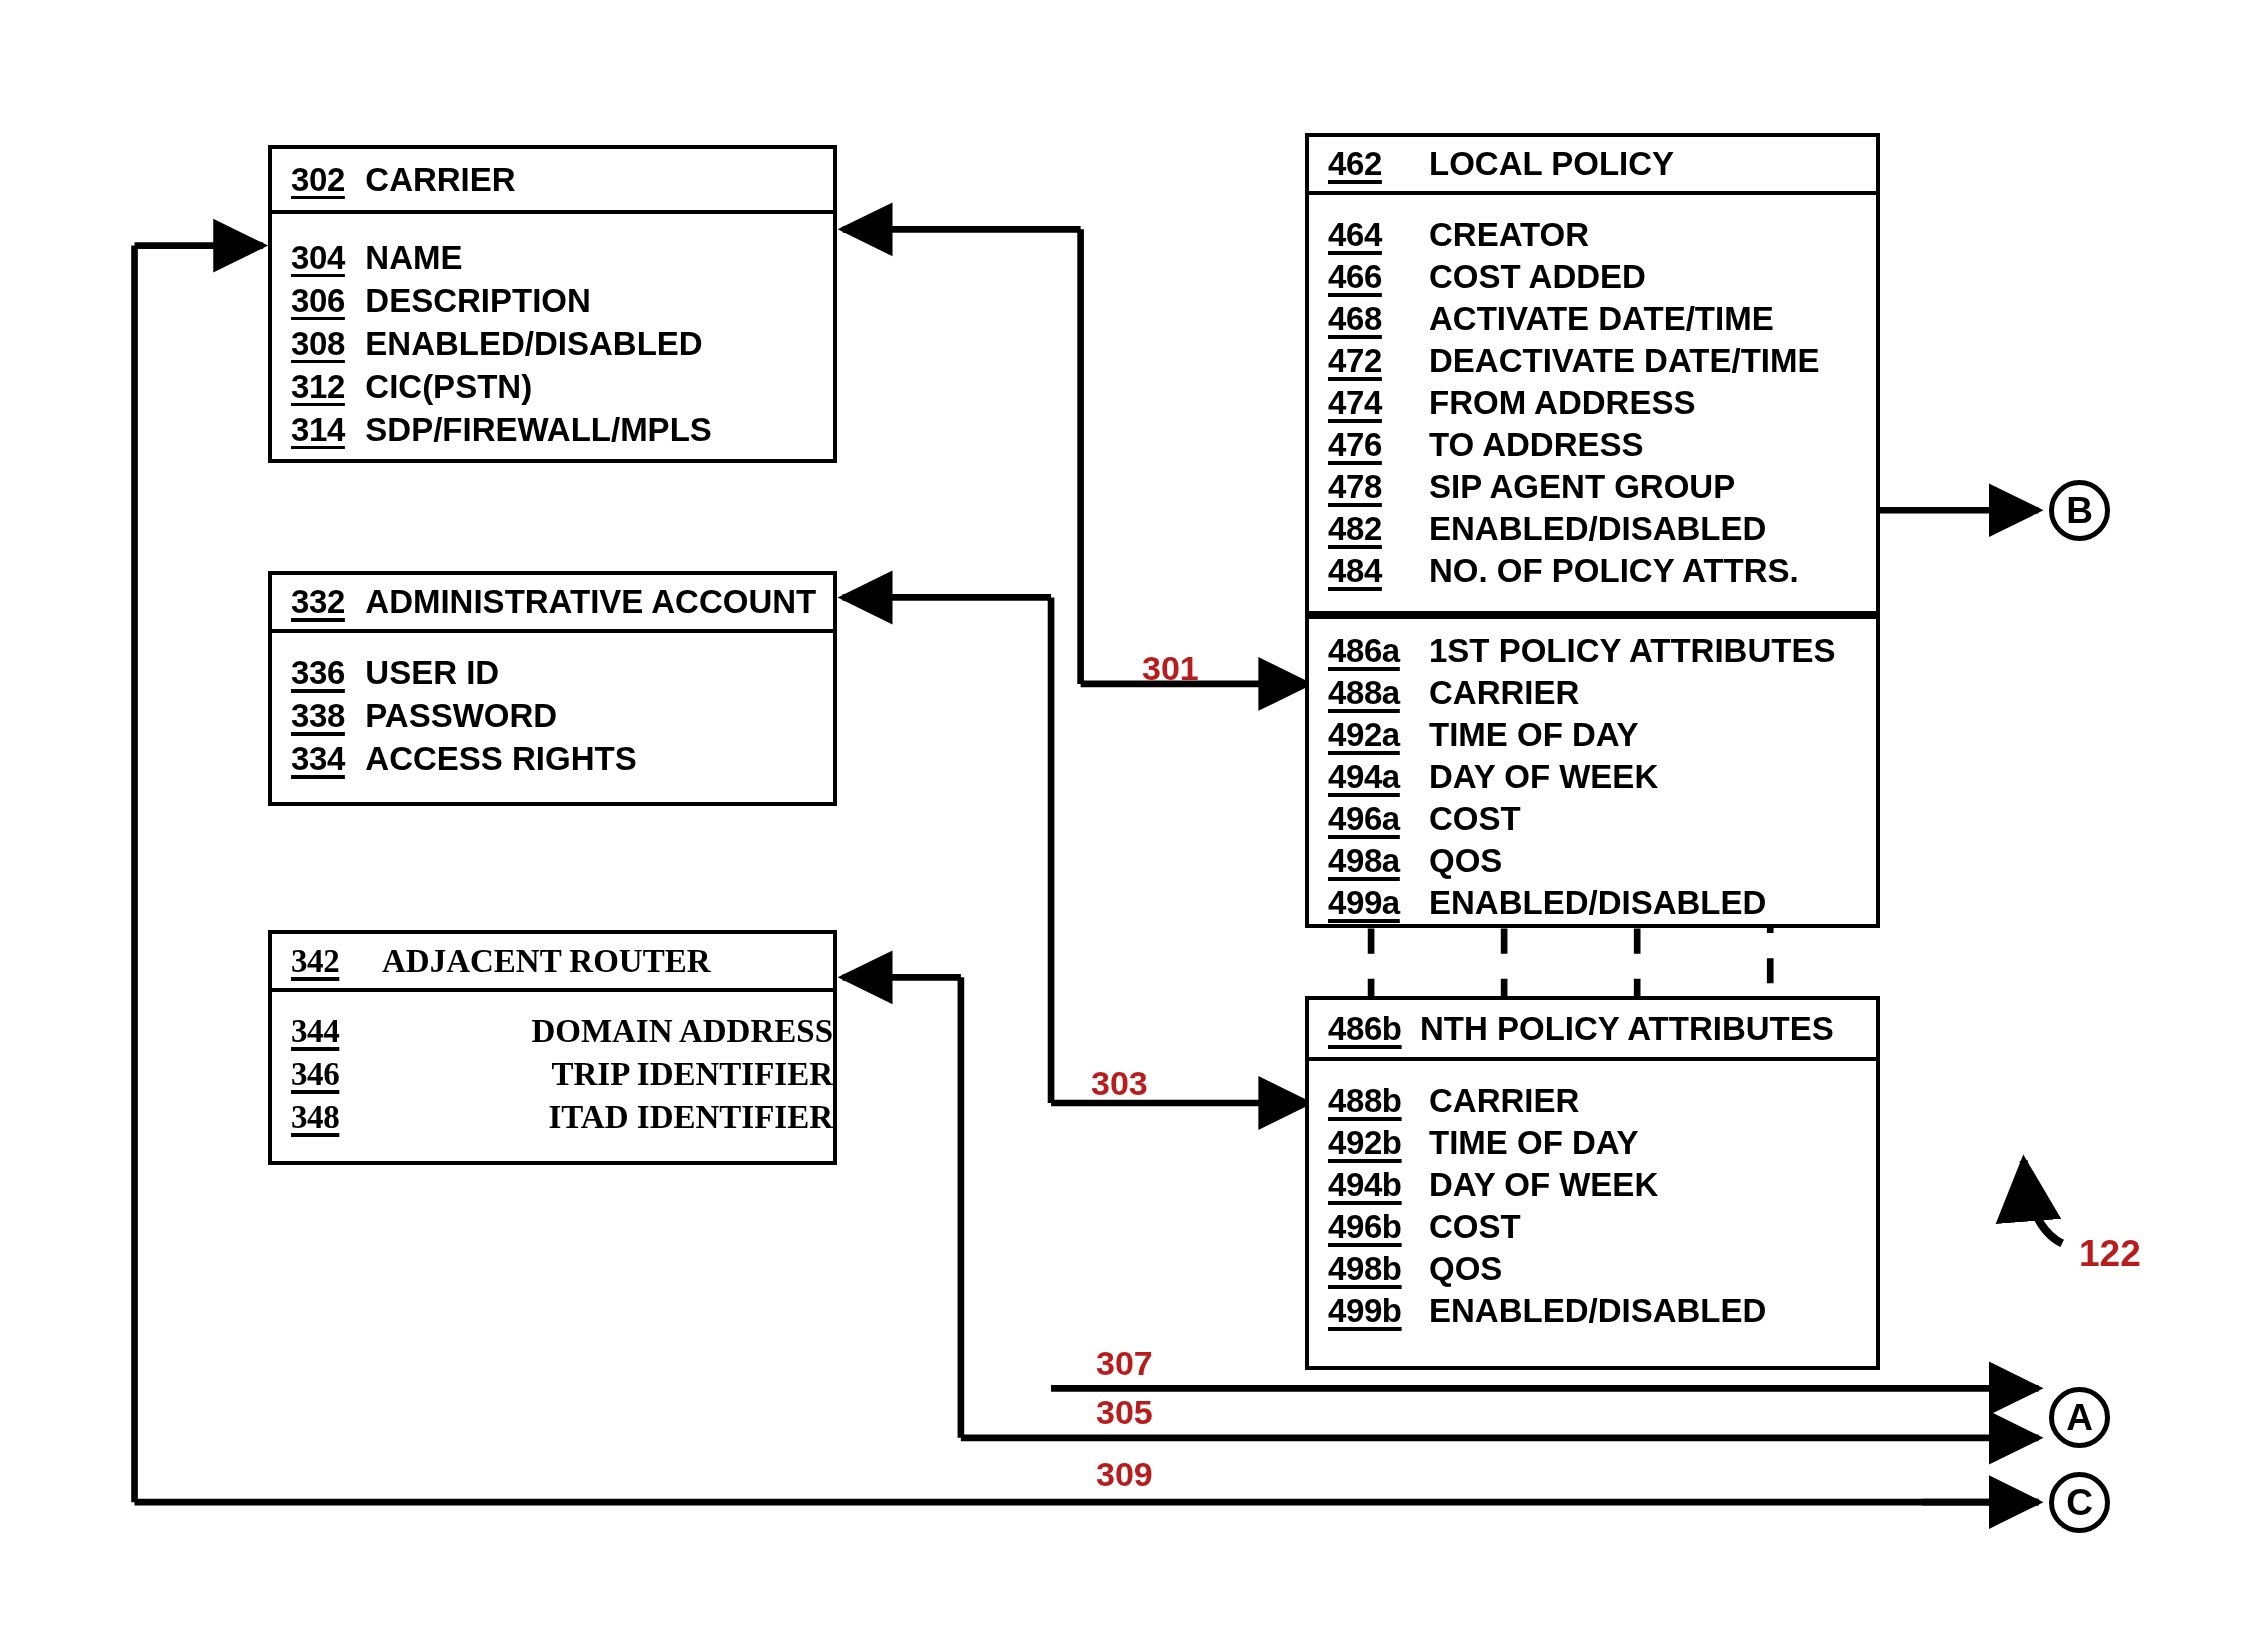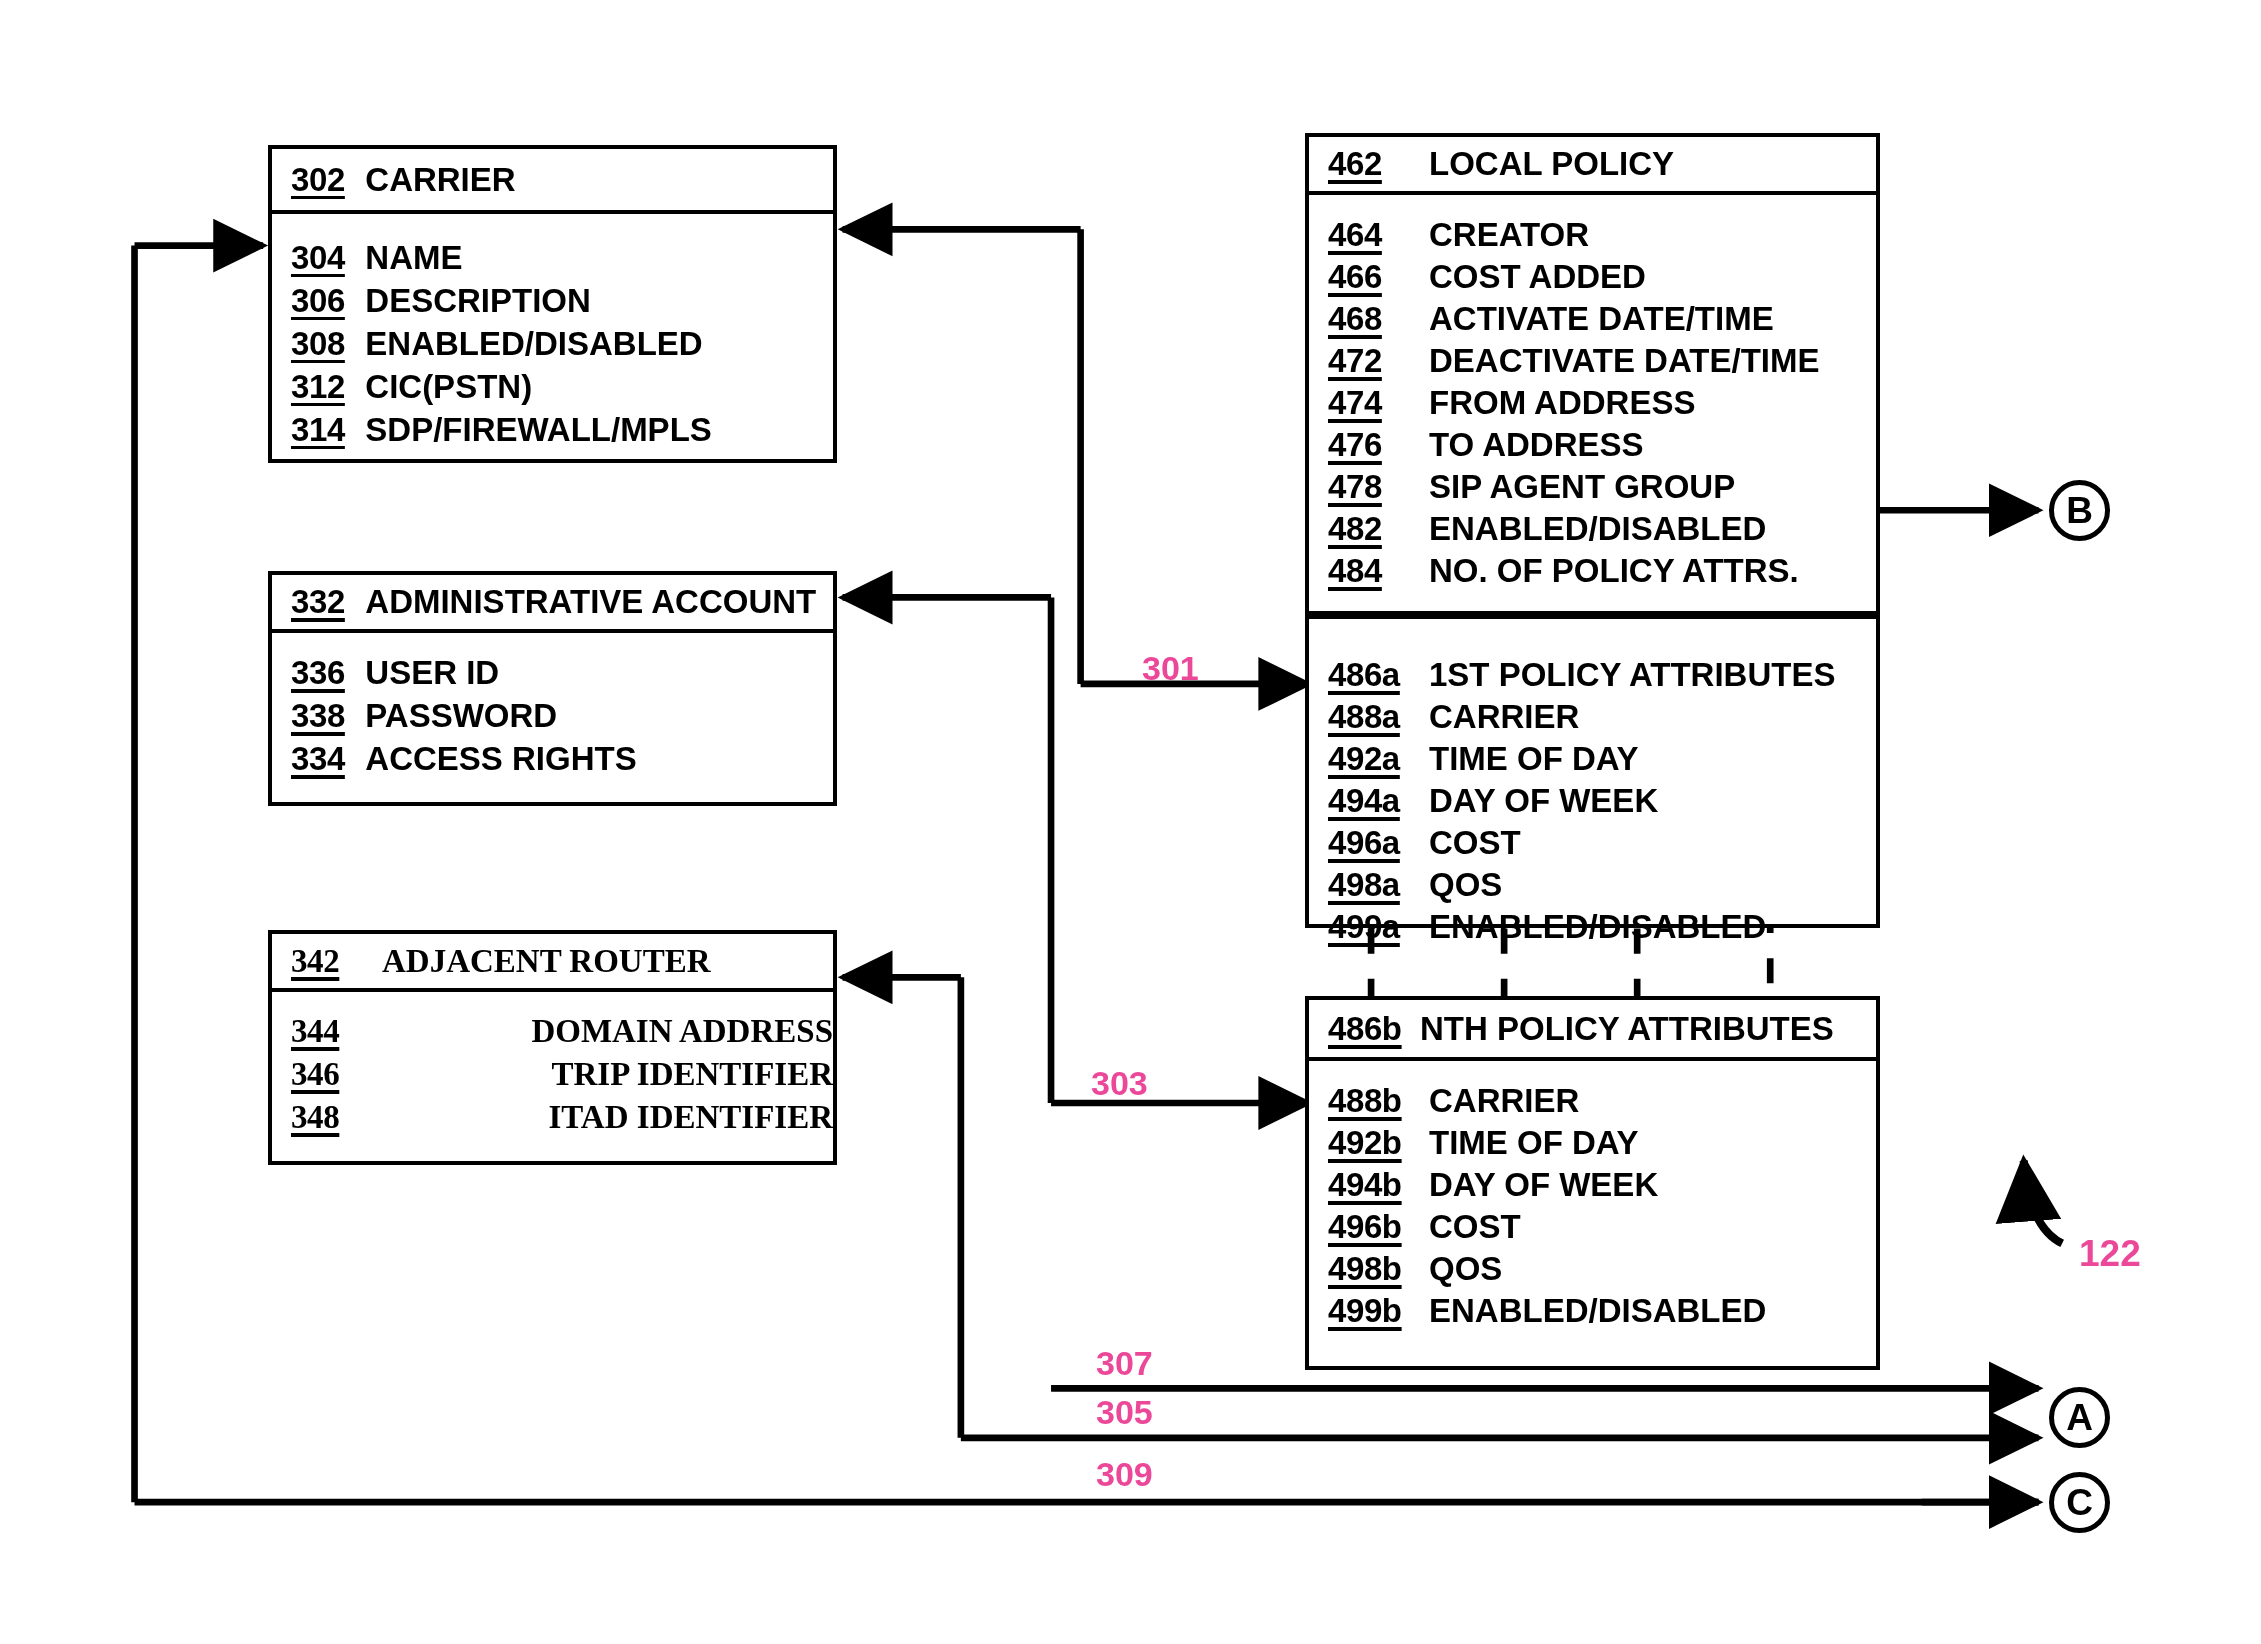--- a/index.html
+++ b/index.html
@@ -79,41 +79,41 @@
   
   #policy{left:1305px;top:133px;width:575px;height:482px;}
   #policy .hdr{height:58px;}
   #policy .body{padding-top:21px;}
   #policy .row{height:42px;}
   #policy .ref{width:64px;}
   #policy .lbl{margin-left:37px;}
 
   
   #attr1{left:1305px;top:615px;width:575px;height:313px;border-top-width:4.4px;}
-  #attr1 .body{padding-top:13.3px;margin-top:24px;}
+  #attr1 .body{padding-top:13.3px;}
   #attr1 .row{height:42px;}
   #attr1 .ref{width:80px;}
   #attr1 .lbl{margin-left:21px;}
 
   
   #attrN{left:1305px;top:996px;width:575px;height:374px;}
   #attrN .hdr{height:61px;}
   #attrN .body{padding-top:21px;}
   #attrN .row{height:42px;}
   #attrN .ref{width:80px;}
   #attrN .lbl{margin-left:21px;}
   #attrN .hdr .ref{width:80px;}
   #attrN .hdr .lbl{margin-left:12px;}
 
   .conn-label{
     position:absolute;
     font-weight:bold;
     font-size:34px;
     letter-spacing:0px;
-    color:#ec4899;
+    color:#b91c1c;
     white-space:nowrap;
   }
   .circ{
     position:absolute;
     border:5.2px solid #000;
     border-radius:50%;
     width:61px;height:61px;
     display:flex;align-items:center;justify-content:center;
     font-weight:bold;font-size:37px;
     background:#fff;

